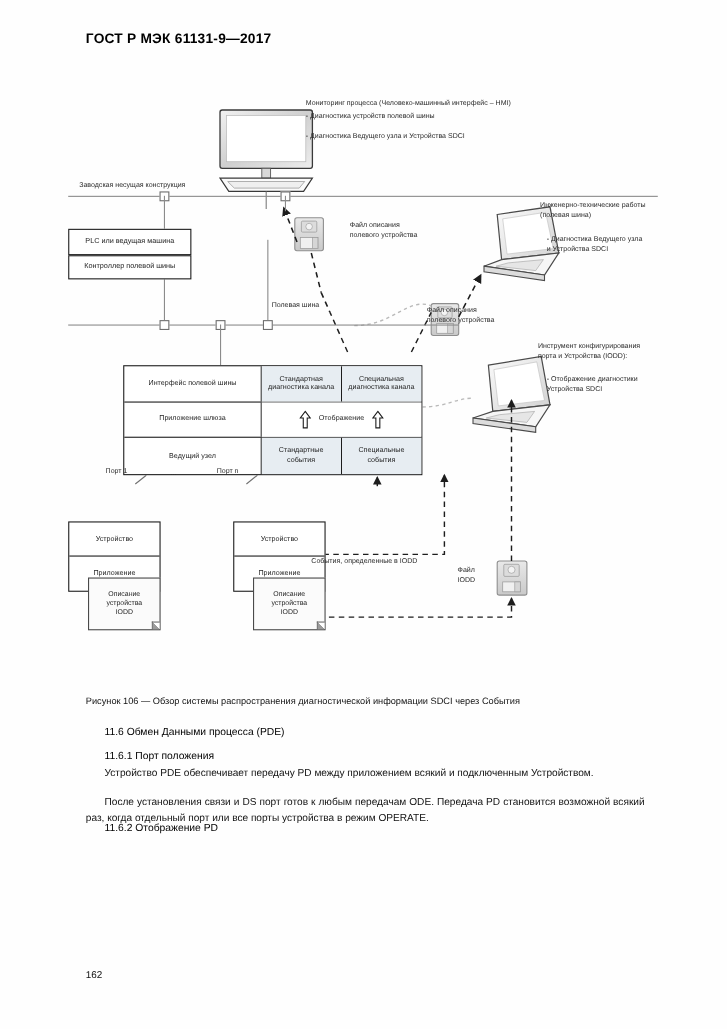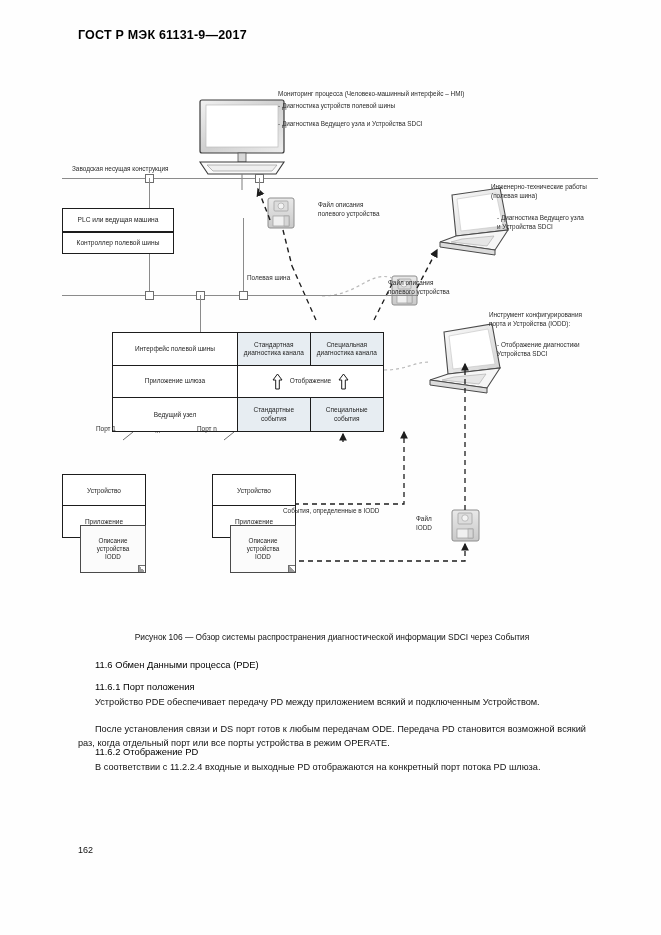--- a/index.html
+++ b/index.html
@@ -199,21 +199,21 @@
     text-align: justify;
     color: #111;
   }
   .note .sp { letter-spacing: 2.2px; }
   .fig-caption {
     position: absolute;
     left: 78px;
     top: 632px;
     width: 508px;
     font-size: 8.4px;
-    text-align: center;
+    text-align: left;
     color: #111;
   }
   .h-sec {
     position: absolute;
     left: 95px;
     font-size: 9.4px;
     font-weight: normal;
     color: #000;
   }
   .para {
@@ -222,21 +222,21 @@
     width: 508px;
     font-size: 9.2px;
     line-height: 13.6px;
     text-align: justify;
     color: #111;
     text-indent: 17px;
   }
   .page-num {
     position: absolute;
     left: 78px;
-    top: 845px;
+    top: 881px;
     font-size: 9px;
     color: #111;
   }
 </style>
 </head>
 <body>
 
 <div class="page">
 
   <div class="doc-header">ГОСТ Р МЭК 61131-9—2017</div>
@@ -459,16 +459,15 @@
   <div class="fig-caption">Рисунок 106 — Обзор системы распространения диагностической информации SDCI через События</div>
 
   <div class="h-sec" style="top:659px;">11.6 Обмен Данными процесса (PDE)</div>
   <div class="h-sec" style="top:681px;">11.6.1 Порт положения</div>
 
   <div class="para" style="top:696px;">Устройство PDE обеспечивает передачу PD между приложением всякий и подключенным Устройством.</div>
   <div class="para" style="top:723px;">После установления связи и DS порт готов к любым передачам ODE. Передача PD становится возможной всякий раз, когда отдельный порт или все порты устройства в режим OPERATE.</div>
 
   <div class="h-sec" style="top:746px;">11.6.2 Отображение PD</div>
 
-  <div class="para" style="top:761px;">В соответствии с 11.2.2.4 входные и выходные PD отображаются на конкретный порт потока PD шлюза.</div>
 
   <div class="page-num">162</div>
 </div>
 
 </body></html>

